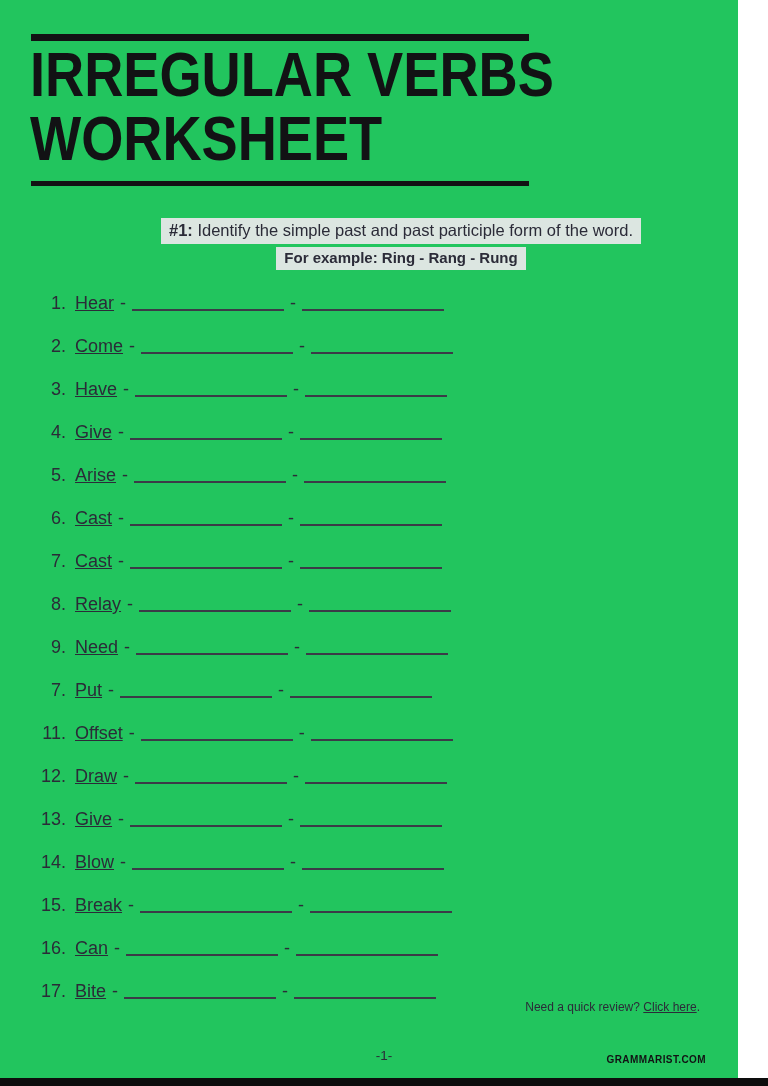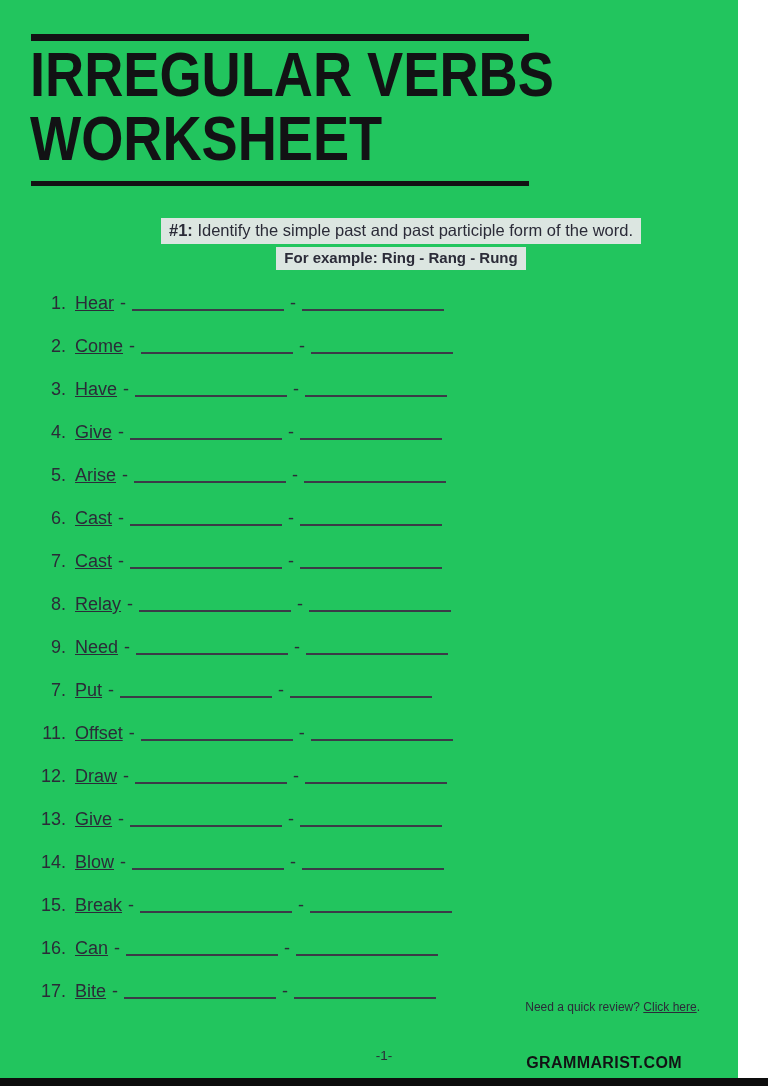--- a/index.html
+++ b/index.html
@@ -37,21 +37,21 @@
   .num { display: inline-block; width: 28px; text-align: right; margin-right: 9px; }
   .dash { display: inline-block; margin: 0 6px; }
   .blank { display: inline-block; border-bottom: 2px solid #3b3b47; position: relative; top: 2px; }
   .blank-1 { width: 152px; }
   .blank-2 { width: 142px; }
 
   
   .review { position: absolute; top: 1000px; right: 38px; font-size: 12px; color: #2b2b38; }
   .review a { color: #2b2b38; text-decoration: underline; cursor: pointer; }
   .page-num { position: absolute; top: 1048px; left: 0; width: 768px; text-align: center; font-size: 13.5px; color: #2b2b38; }
-  .brand { position: absolute; top: 1054px; right: 56px; font-size: 16px; font-weight: bold; letter-spacing: 0.4px; color: #121214; }
+  .brand { position: absolute; top: 1054px; right: 32px; font-size: 10px; font-weight: bold; letter-spacing: 0.4px; color: #121214; }
   .bottom-bar { position: absolute; left: 0; bottom: 0; width: 768px; height: 8px; background: #0d0d0d; }
 </style>
 </head>
 <body>
 
 <div class="page">
 
   <div class="rule rule-top"></div>
   <div class="title">
     <div>IRREGULAR VERBS</div>

